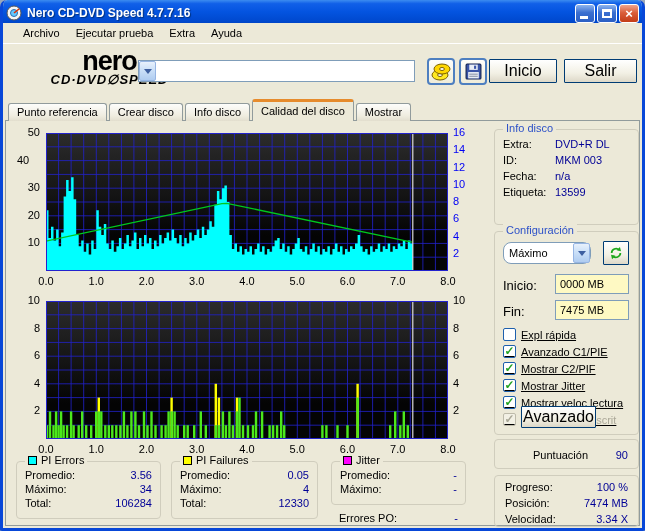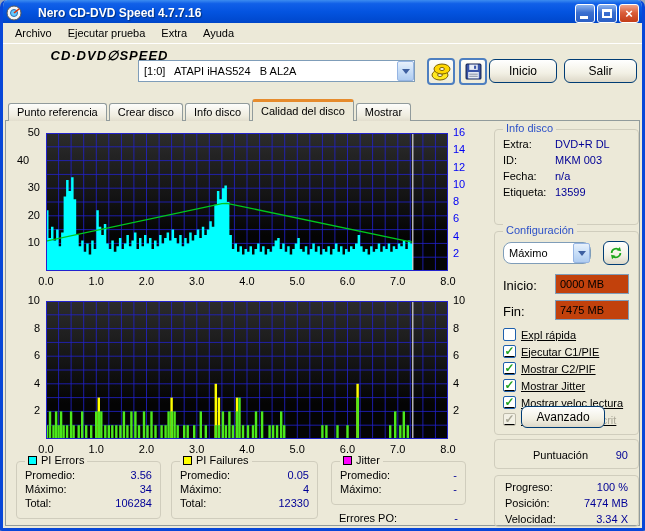--- a/index.html
+++ b/index.html
@@ -3,48 +3,48 @@
 <meta charset="utf-8">
 <style>
   html,body{margin:0;padding:0;background:#9aa8bb;}
   *{box-sizing:border-box;font-family:"Liberation Sans",sans-serif;}
   .window{position:relative;width:645px;height:531px;background:#ECE9D8;
     border:3px solid #0847D8;border-top:none;border-radius:7px 7px 2px 2px;overflow:hidden;}
   
   .titlebar{position:absolute;left:-3px;right:-3px;top:0;height:26px;border-radius:7px 7px 0 0;
     background:linear-gradient(180deg,#3C8CF0 0%,#1160E8 14%,#0454E0 45%,#0049CF 80%,#0040BC 100%);
     display:flex;align-items:center;padding:0 6px;color:#fff;}
-  .title-text{font-size:12px;font-weight:bold;text-shadow:1px 1px 1px #00317E;flex:1;margin-left:16px;}
+  .title-text{font-size:12px;font-weight:bold;text-shadow:1px 1px 1px #00317E;flex:1;margin-left:5px;}
   .app-icon{width:16px;height:16px;display:inline-block;}
   .win-buttons{display:flex;gap:2px;}
   .wbtn{width:20px;height:19px;border-radius:3px;border:1px solid #fff;
     background:linear-gradient(180deg,#8DB4EE,#3B6FD0 45%,#2B5FC4);position:relative;cursor:pointer;}
   .wbtn.close{background:linear-gradient(180deg,#F1A58D,#DA5E3A 45%,#C33C17);}
   .glyph-min{position:absolute;left:4px;bottom:3px;width:8px;height:3px;background:#fff;}
   .glyph-max{position:absolute;left:4px;top:4px;width:10px;height:9px;border:2px solid #fff;border-top-width:3px;}
   .glyph-close{color:#fff;font-weight:bold;font-size:13px;line-height:17px;text-align:center;display:block;}
   
   .menubar{position:absolute;left:0;right:0;top:23px;height:21px;background:#ECE9D8;
-    display:flex;align-items:center;padding-left:4px;border-bottom:1px solid #fff;}
+    display:flex;align-items:center;padding-left:12px;border-bottom:1px solid #fff;}
   .menu-item{font-size:11px;padding:3px 8px;color:#000;cursor:default;}
   
   .toolbar{position:absolute;left:0;right:0;top:45px;height:55px;background:#ECE9D8;}
   .logo{position:absolute;left:24px;top:4px;width:165px;text-align:center;color:#000;}
   .logo-1{font-size:27px;font-weight:bold;letter-spacing:-1px;line-height:24px;}
   .logo-2{font-size:13px;font-weight:bold;font-style:italic;letter-spacing:1px;line-height:14px;}
   .combo{position:absolute;background:#fff;border:1px solid #7F9DB9;display:flex;align-items:center;}
   .combo-drive{left:135px;top:15px;width:277px;height:22px;}
   .combo-text{flex:1;font-size:11px;padding-left:5px;white-space:pre;overflow:hidden;}
   .combo-btn{width:17px;height:100%;border:1px solid #96B5E3;border-radius:2px;
     background:linear-gradient(180deg,#E8F1FC,#CBE0F8 45%,#AFCCF0);display:flex;align-items:center;justify-content:center;}
   .tri-down{width:0;height:0;border-left:4px solid transparent;border-right:4px solid transparent;border-top:5px solid #3D5FA0;}
   .tool-btn{position:absolute;top:13px;width:28px;height:27px;border:2px solid #4E7FC0;border-radius:4px;
     background:linear-gradient(180deg,#FEFEFA,#EFECD9);display:flex;align-items:center;justify-content:center;cursor:pointer;}
-  .xp-btn{position:absolute;top:14px;height:24px;border:1px solid #003C74;border-radius:6px;
-    background:linear-gradient(180deg,#FFFFFF,#F2F0E4 60%,#DDD8C8);font-size:12px;color:#000;
+  .xp-btn{position:absolute;top:14px;height:24px;border:1px solid #003C74;border-radius:1px;
+    background:linear-gradient(180deg,#FFFFFF,#F2F0E4 60%,#DDD8C8);font-size:16px;color:#000;
     display:flex;align-items:center;justify-content:center;cursor:pointer;}
   
   .tabs{position:absolute;left:5px;top:101px;height:20px;z-index:5;display:flex;align-items:flex-end;}
   .tab{height:18px;line-height:17px;padding:0 8px;font-size:11px;border:1px solid #919B9C;border-bottom:none;
     border-radius:3px 3px 0 0;background:linear-gradient(180deg,#FDFDFB,#EFECDF 70%,#E2DECE);margin-right:2px;cursor:pointer;}
   .tab.active{height:22px;line-height:19px;border-top:3px solid #E68B2C;background:#ECE9D8;position:relative;z-index:6;}
   
   .page{position:absolute;left:2px;right:2px;top:120px;bottom:2px;background:#ECE9D8;border:1px solid #919B9C;}
   .chart-block{position:absolute;left:0;width:486px;height:162px;}
   .plot{position:absolute;left:40px;top:4px;width:402px;height:138px;background:#000;}
@@ -54,21 +54,21 @@
   .gbox{position:absolute;border:1px solid #D0CDBD;border-radius:4px;}
   .gbox .cap{position:absolute;top:-8px;left:8px;background:#ECE9D8;padding:0 3px;font-size:11px;}
   .cap-blue{color:#2D51C8;}
   .legend-sq{display:inline-block;width:9px;height:9px;border:1px solid #000;vertical-align:-1px;margin-right:4px;}
   .stat-row{display:flex;justify-content:space-between;font-size:11px;padding:1px 8px;}
   .stat-row .val{color:#000096;}
   
   .info-row{display:flex;font-size:11px;padding:2px 8px;}
   .info-row .lab{width:52px;}
   .info-row .val{color:#000096;}
-  .field{position:absolute;width:74px;height:20px;border:1px solid #7F9DB9;background:#c2410c;font-size:11px;padding:2px 4px;color:#000;}
+  .field{position:absolute;width:74px;height:20px;border:1px solid #7F9DB9;background:#fef9c3;font-size:11px;padding:2px 4px;color:#000;}
   .flabel{position:absolute;font-size:13px;}
   .cbrow{display:flex;align-items:center;height:17px;font-size:11px;text-decoration:underline;}
   .cbbox{width:13px;height:13px;border:1px solid #1D5FAD;border-radius:2px;background:#fff;color:#21A121;
     font-size:12px;line-height:11px;font-weight:bold;text-align:center;margin-right:5px;}
   .cbrow.disabled .cbbox{border-color:#BDBAAA;background:#F2F0E4;color:#A8A695;}
   .cbrow.disabled .cblab{color:#ACA899;}
   .prog-row{display:flex;justify-content:space-between;font-size:11px;padding:2px 10px;}
   .prog-row .val{color:#000096;}
 </style>
 </head>
@@ -100,24 +100,24 @@
 
   <div class="menubar">
     <span class="menu-item">Archivo</span>
     <span class="menu-item">Ejecutar prueba</span>
     <span class="menu-item">Extra</span>
     <span class="menu-item">Ayuda</span>
   </div>
 
   <div class="toolbar">
     <div class="logo">
+      <div class="logo-1">nero</div>
       <div class="logo-2">CD·DVD∅SPEED</div>
     </div>
     <div class="combo combo-drive">
-      <span class="combo-text">[1:0]   ATAPI iHAS524   B AL2A</span>
       <span class="combo-btn">
           <span class="tri-down"></span>
         </span>
     </div>
     <div class="tool-btn" style="left:424px;">
       <svg viewBox="0 0 20 18" width="20" height="18">
         <ellipse cx="9" cy="12" rx="8" ry="5" fill="#FFE920" stroke="#7A6000"></ellipse>
         <ellipse cx="9" cy="12" rx="2.4" ry="1.5" fill="#fff" stroke="#7A6000"></ellipse>
         <ellipse cx="11" cy="6" rx="8" ry="5" fill="#FFD700" stroke="#7A6000"></ellipse>
         <ellipse cx="11" cy="6" rx="2.4" ry="1.5" fill="#fff" stroke="#7A6000"></ellipse>
@@ -394,40 +394,40 @@
       <input class="field" style="left: 60px; top: 42px;" readonly="" value="0000 MB">
       <span class="flabel" style="left:8px;top:72px;">Fin:</span>
       <input class="field" style="left: 60px; top: 68px;" readonly="" value="7475 MB">
       <div id="checkbox-list" style="position:absolute;left:8px;top:94px;right:4px;">
           <div class="cbrow">
             <span class="cbbox"></span>
             <span class="cblab">Expl rápida</span>
           </div>
           <div class="cbrow">
             <span class="cbbox">✓</span>
-            <span class="cblab">Ejecutar C1/PIE</span>
+            <span class="cblab">Avanzado C1/PIE</span>
           </div>
           <div class="cbrow">
             <span class="cbbox">✓</span>
             <span class="cblab">Mostrar C2/PIF</span>
           </div>
           <div class="cbrow">
             <span class="cbbox">✓</span>
             <span class="cblab">Mostrar Jitter</span>
           </div>
           <div class="cbrow">
             <span class="cbbox">✓</span>
             <span class="cblab">Mostrar veloc lectura</span>
           </div>
           <div class="cbrow disabled">
             <span class="cbbox">✓</span>
             <span class="cblab">Mostrar veloc escrit</span>
           </div>
         </div>
-      <div class="xp-btn" style="left:26px;top:174px;width:84px;height:22px;">Avanzado</div>
+      <div class="xp-btn" style="left:26px;top:174px;width:75px;height:22px;">Avanzado</div>
     </div>
 
     <div class="gbox" style="left:488px;top:318px;width:145px;height:30px;padding-left:28px;">
       <div class="prog-row" style="margin-top:7px;">
         <span>Puntuación</span>
         <span class="val">90</span>
       </div>
     </div>
 
     <div class="gbox" style="left:488px;top:354px;width:145px;height:52px;">

